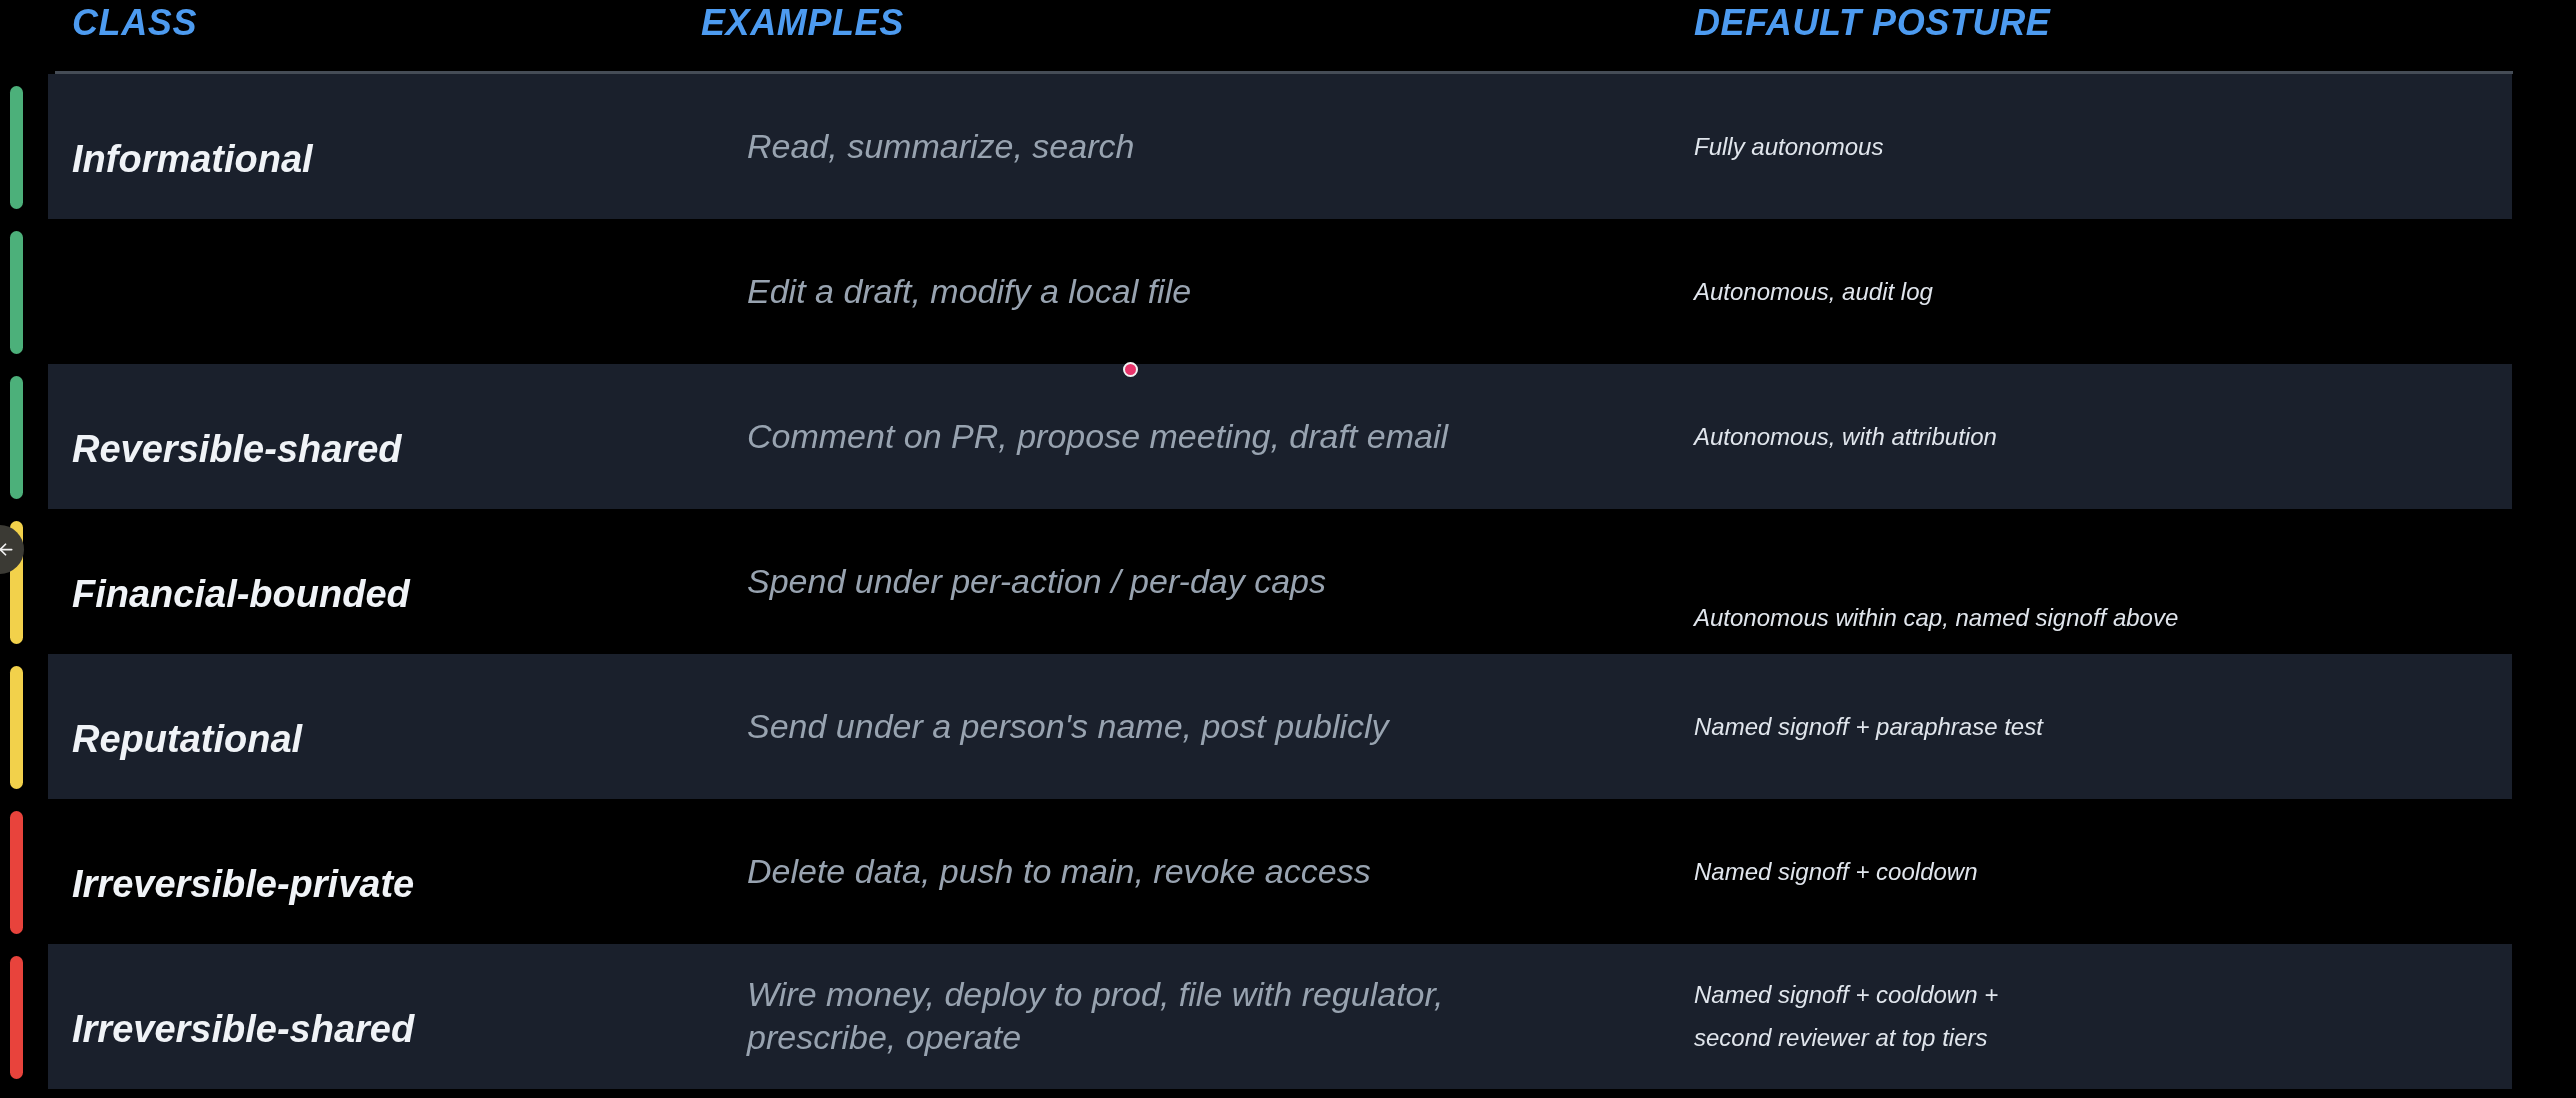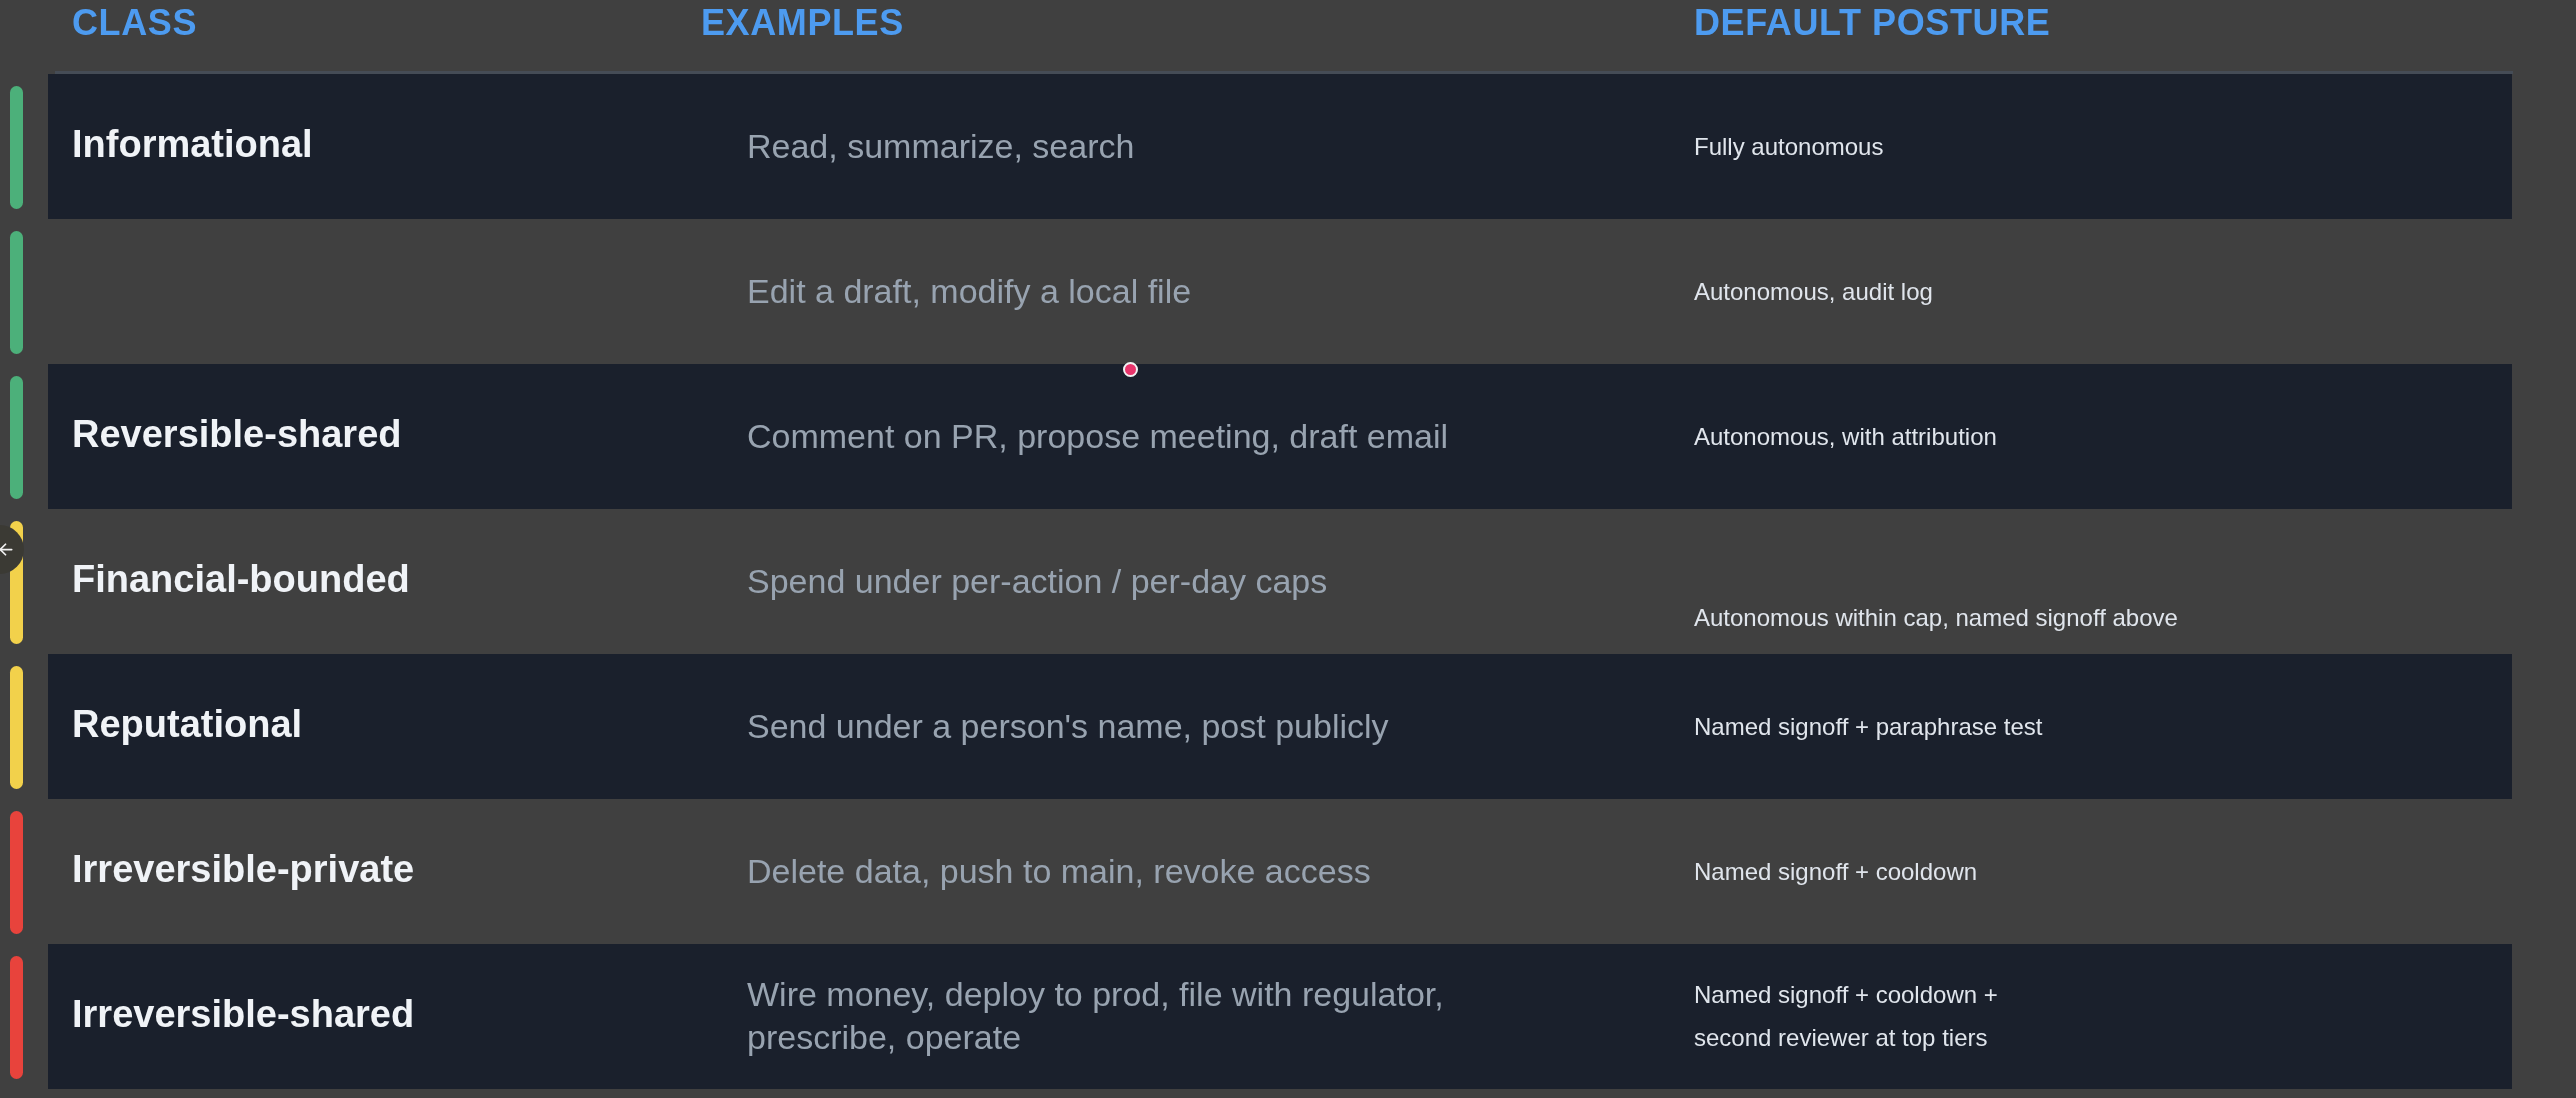--- a/index.html
+++ b/index.html
@@ -13,22 +13,23 @@
 
   body {
     font-family: "Liberation Sans", sans-serif;
     -webkit-font-smoothing: antialiased;
   }
 
   .page {
     position: relative;
     width: 2576px;
     height: 1098px;
-    background: #404040;
+    background: #000000;
     overflow: hidden;
+    font-style: italic;
   }
 
   
   .table {
     position: absolute;
     left: 0;
     top: 0;
     width: 2576px;
   }
 
@@ -115,21 +116,21 @@
     width: 882px;
     color: #e0e5ec;
     font-size: 24px;
     font-weight: normal;
     line-height: 43px;
     white-space: pre-line;
   }
 
   
   .v-center-1 { top: 51px; }      
-  .v-center-1c { top: 49px; }     
+  .v-center-1c { top: 64px; }     
   .v-center-2 { top: 29px; }      
 
   
   .back-button {
     position: absolute;
     left: -25px;
     top: 525px;
     width: 49px;
     height: 49px;
     border-radius: 50%;

